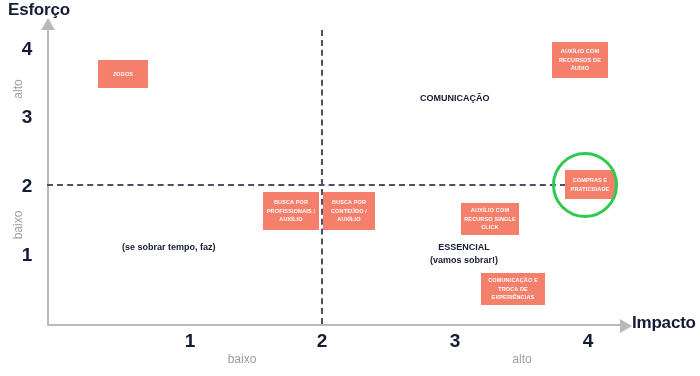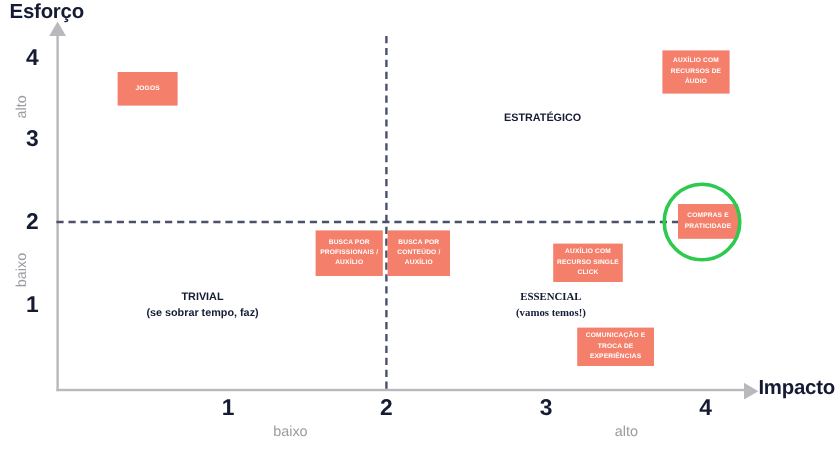--- a/index.html
+++ b/index.html
@@ -179,29 +179,28 @@
 
   <div class="sublabel xsub" style="left:212px">baixo</div>
   <div class="sublabel xsub" style="left:492px">alto</div>
 
   <div class="divider-v"></div>
   <div class="divider-h"></div>
 
   <div class="quad-label" style="left:120px; top:96px;">
   </div>
   <div class="quad-label" style="left:420px; top:92px;">
-    <span class="q-title">ESTRATÉGICO</span>
+    <span class="q-title">COMUNICAÇÃO</span>
   </div>
   <div class="quad-label" style="left:122px; top:241px;">
-    <span class="q-title">TRIVIAL</span>
     <span class="q-sub">(se sobrar tempo, faz)</span>
   </div>
-  <div class="quad-label" style="left:430px; top:241px;font-family:Liberation Serif, serif;">
+  <div class="quad-label" style="left:430px; top:241px;">
     <span class="q-title">ESSENCIAL</span>
-    <span class="q-sub">(vamos temos!)</span>
+    <span class="q-sub">(vamos sobrar!)</span>
   </div>
 
   <div class="item-box" style="left:98px;  top:60px;  width:50px; height:28px;">JOGOS</div>
 
   <div class="item-box" style="left:552px; top:42px;  width:56px; height:36px;">AUXÍLIO COM RECURSOS DE ÁUDIO</div>
 
   <div class="item-box" style="left:263px; top:192px; width:56px; height:38px;">BUSCA POR PROFISSIONAIS / AUXÍLIO</div>
 
   <div class="item-box" style="left:323px; top:192px; width:52px; height:38px;">BUSCA POR CONTEÚDO / AUXÍLIO</div>
 

